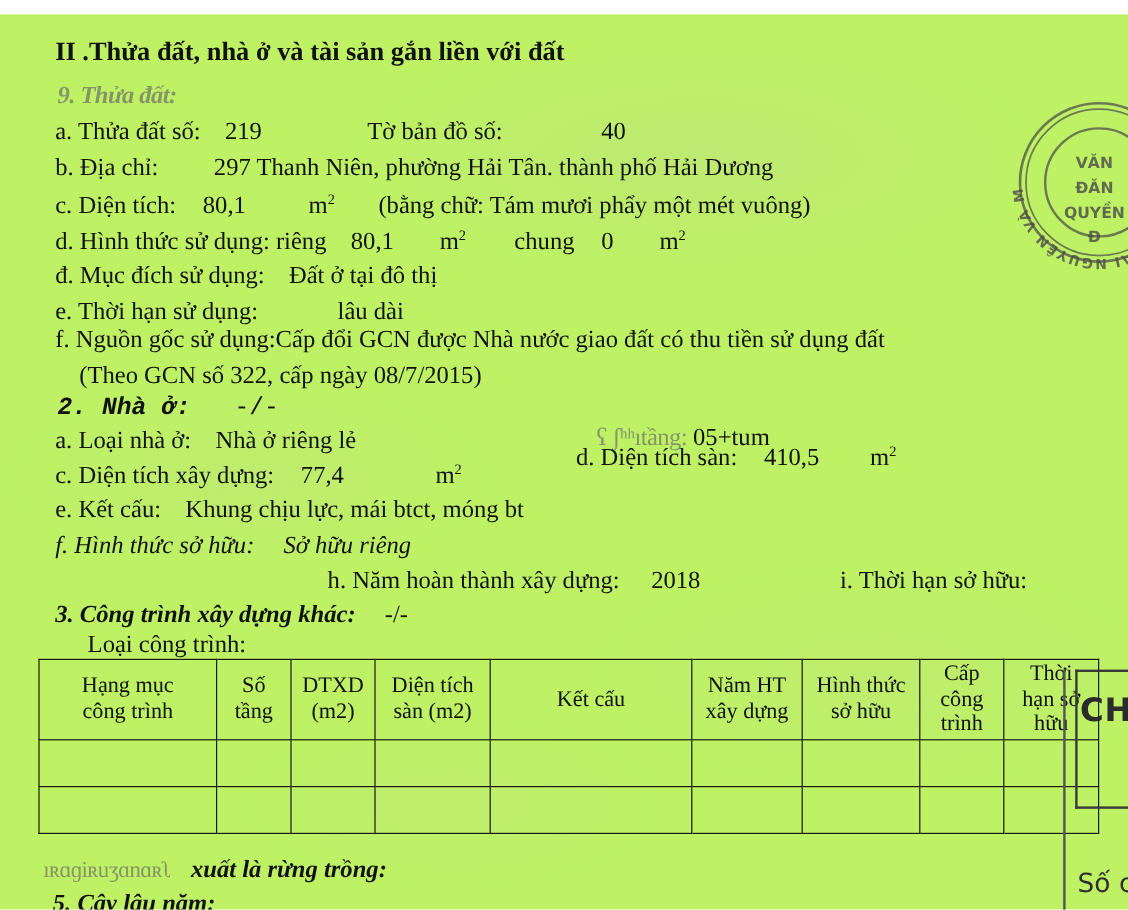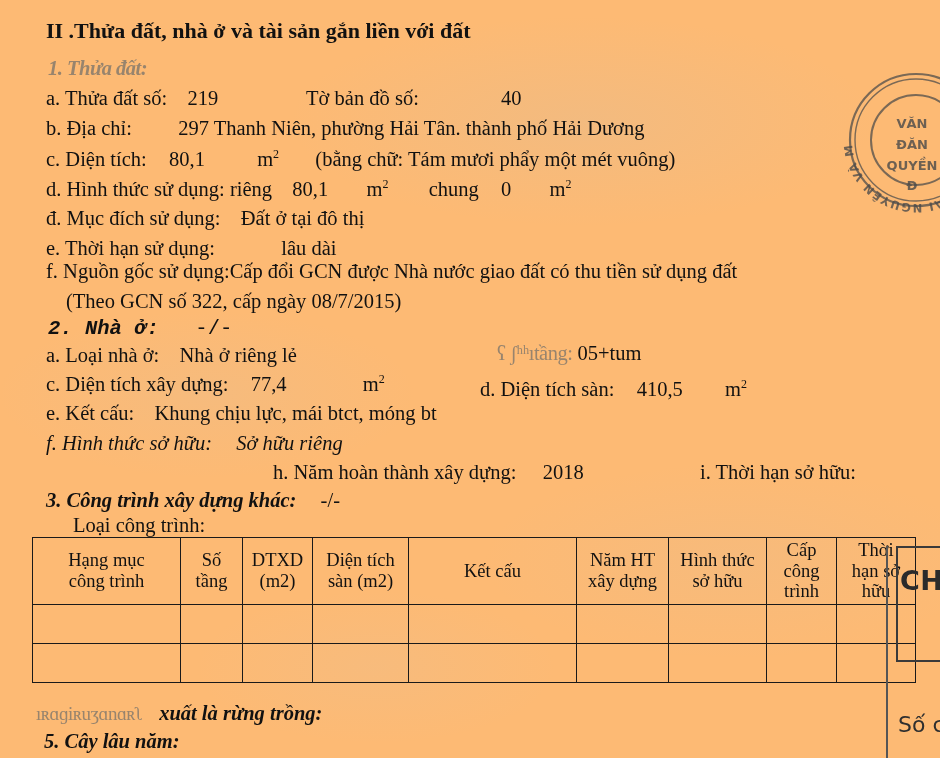--- a/index.html
+++ b/index.html
@@ -13,21 +13,22 @@
     position: relative;
     overflow: hidden;
     font-family: "Liberation Serif", "DejaVu Serif", serif;
     color: #111111;
     -webkit-font-smoothing: none;
   }
 
   .page {
     position: absolute;
     inset: 0;
-    background: #fdba74;
+    background: #bef264;
+    margin-top: 12px;
   }
 
   
   .scan-noise {
     position: absolute;
     inset: 0;
     pointer-events: none;
     background:
       radial-gradient(ellipse 420px 150px at 62% 16%, rgba(190,190,185,0.16), rgba(255,255,255,0) 70%),
       radial-gradient(ellipse 300px 120px at 22% 52%, rgba(195,195,190,0.12), rgba(255,255,255,0) 70%),
@@ -144,21 +145,21 @@
   }
 </style>
 </head>
 <body>
 
 <div class="page">
   <div class="scan-noise"></div>
 
   <div class="line bold" style="left:46px; top:20px; font-size:22px;">II .Thửa đất, nhà ở và tài sản gắn liền với đất</div>
 
-  <div class="line ital ghost" style="left:48px; top:58px;">1. Thửa đất:</div>
+  <div class="line ital ghost" style="left:48px; top:58px;">9. Thửa đất:</div>
 
   <div class="line" style="left:46px; top:88px;">
     <span>a. Thửa đất số:</span>
     <span style="display:inline-block;width:10px"></span>
     <span>219</span>
     <span style="display:inline-block;width:78px"></span>
     <span>Tờ bản đồ số:</span>
     <span style="display:inline-block;width:72px"></span>
     <span>40</span>
   </div>
@@ -226,21 +227,21 @@
     <span>05+tum</span>
   </div>
 
   <div class="line" style="left:46px; top:373px;text-align:right;">
     <span>c. Diện tích xây dựng:</span>
     <span style="display:inline-block;width:12px"></span>
     <span>77,4</span>
     <span style="display:inline-block;width:66px"></span>
     <span>m</span><span class="sup">2</span>
   </div>
-  <div class="line" style="left:480px; top:378px;">
+  <div class="line" style="left:480px; top:358px;">
     <span>d. Diện tích sàn:</span>
     <span style="display:inline-block;width:12px"></span>
     <span>410,5</span>
     <span style="display:inline-block;width:32px"></span>
     <span>m</span><span class="sup">2</span>
   </div>
 
   <div class="line" style="left:46px; top:403px;">
     <span>e. Kết cấu:</span>
     <span style="display:inline-block;width:10px"></span>

